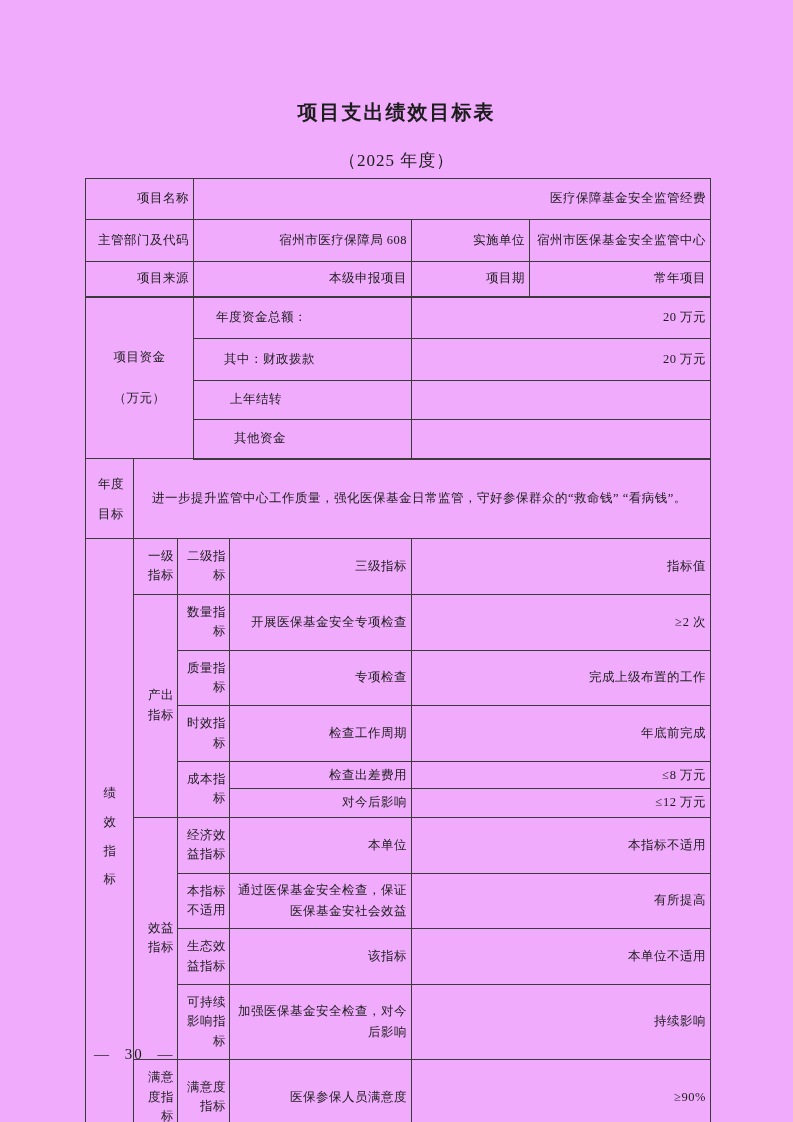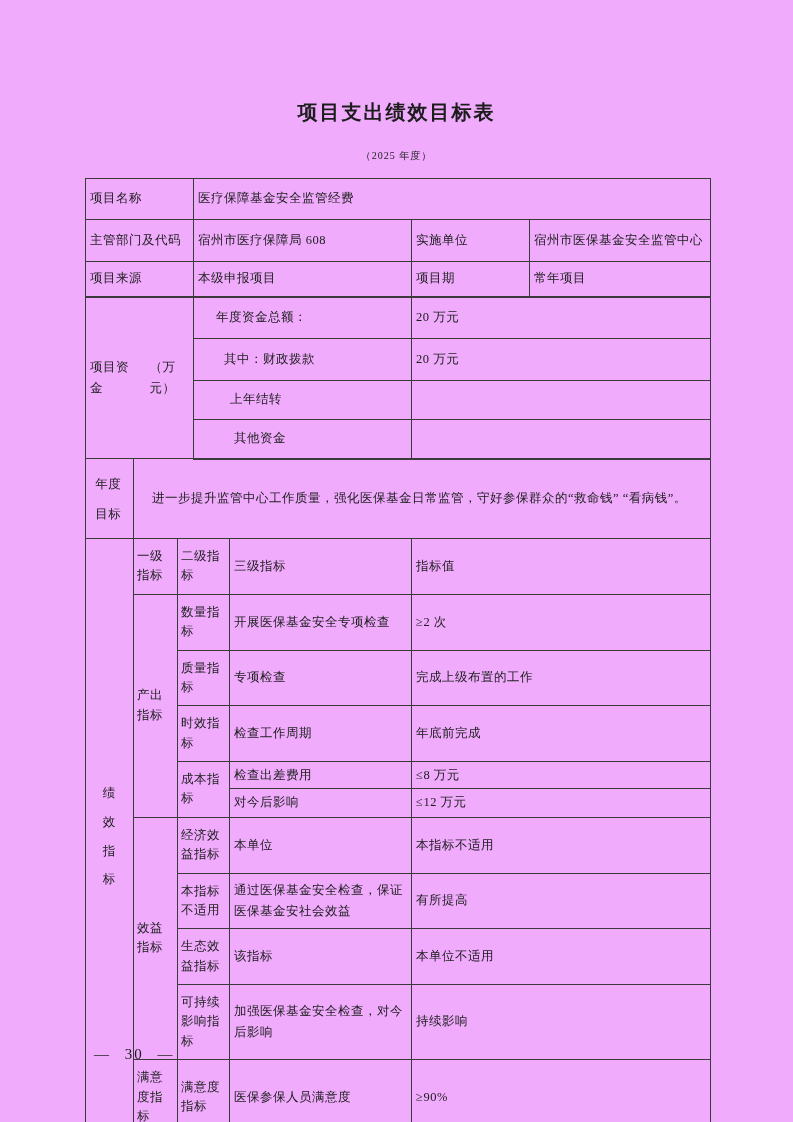--- a/index.html
+++ b/index.html
@@ -11,43 +11,43 @@
     background:#f0abfc;
     font-family:"Liberation Serif","DejaVu Serif",serif;
     color:#1c1c1c;
   }
   .doc-title {
     position:absolute; top:99px; left:0; width:100%;
     text-align:center; font-size:20px; font-weight:bold; letter-spacing:2px;
   }
   .doc-subtitle {
     position:absolute; top:149px; left:0; width:100%;
-    text-align:center; font-size:10px; letter-spacing:1px;
+    text-align:center; font-size:17px; letter-spacing:1px;
   }
   table.main {
     position:absolute; left:85px; top:178px;
     width:625px; border-collapse:collapse; table-layout:fixed;
     border:1px solid #3a3a3a; border-bottom:2px solid #3a3a3a;
   }
   td {
     border:1px solid #3a3a3a;
     font-size:12.5px; letter-spacing:0.5px;
-    text-align:left; vertical-align:middle;
+    text-align:right; vertical-align:middle;
     padding:2px 4px; word-break:break-all; line-height:1.7;
   }
   tr.sep td { border-bottom-width:2px; }
   td.tight { padding:8px 3px; line-height:1.55; }
   td.pl22 { text-align:left; padding-left:22px; }
   td.pl30 { text-align:left; padding-left:30px; }
   td.pl36 { text-align:left; padding-left:36px; }
   td.pl40 { text-align:left; padding-left:40px; }
   td.goal-text { text-align:left; padding-left:18px; padding-right:10px; }
   .vlabel { width:1.1em; margin:8px auto; line-height:2.3; word-break:break-all; }
   .vlabel2 { width:2.3em; margin:0 auto; line-height:2.4; word-break:break-all; }
-  .stack { display:flex; flex-direction:row; align-items:center; justify-content:center; gap:20px; }
+  .stack { display:flex; flex-direction:column; align-items:center; justify-content:center; gap:20px; }
   .r41 { height:41px; } .r42 { height:42px; } .r35 { height:35px; }
   .r39 { height:39px; } .r80 { height:80px; } .r45 { height:45px; }
   .r40 { height:40px; } .r25 { height:25px; } .r27 { height:27px; }
   .r38 { height:38px; } .r48 { height:48px; } .r62 { height:62px; }
   .page-number {
     position:absolute; left:94px; top:1046px;
     font-size:15px; letter-spacing:2px; word-spacing:8px;
   }
 </style>
 </head>

